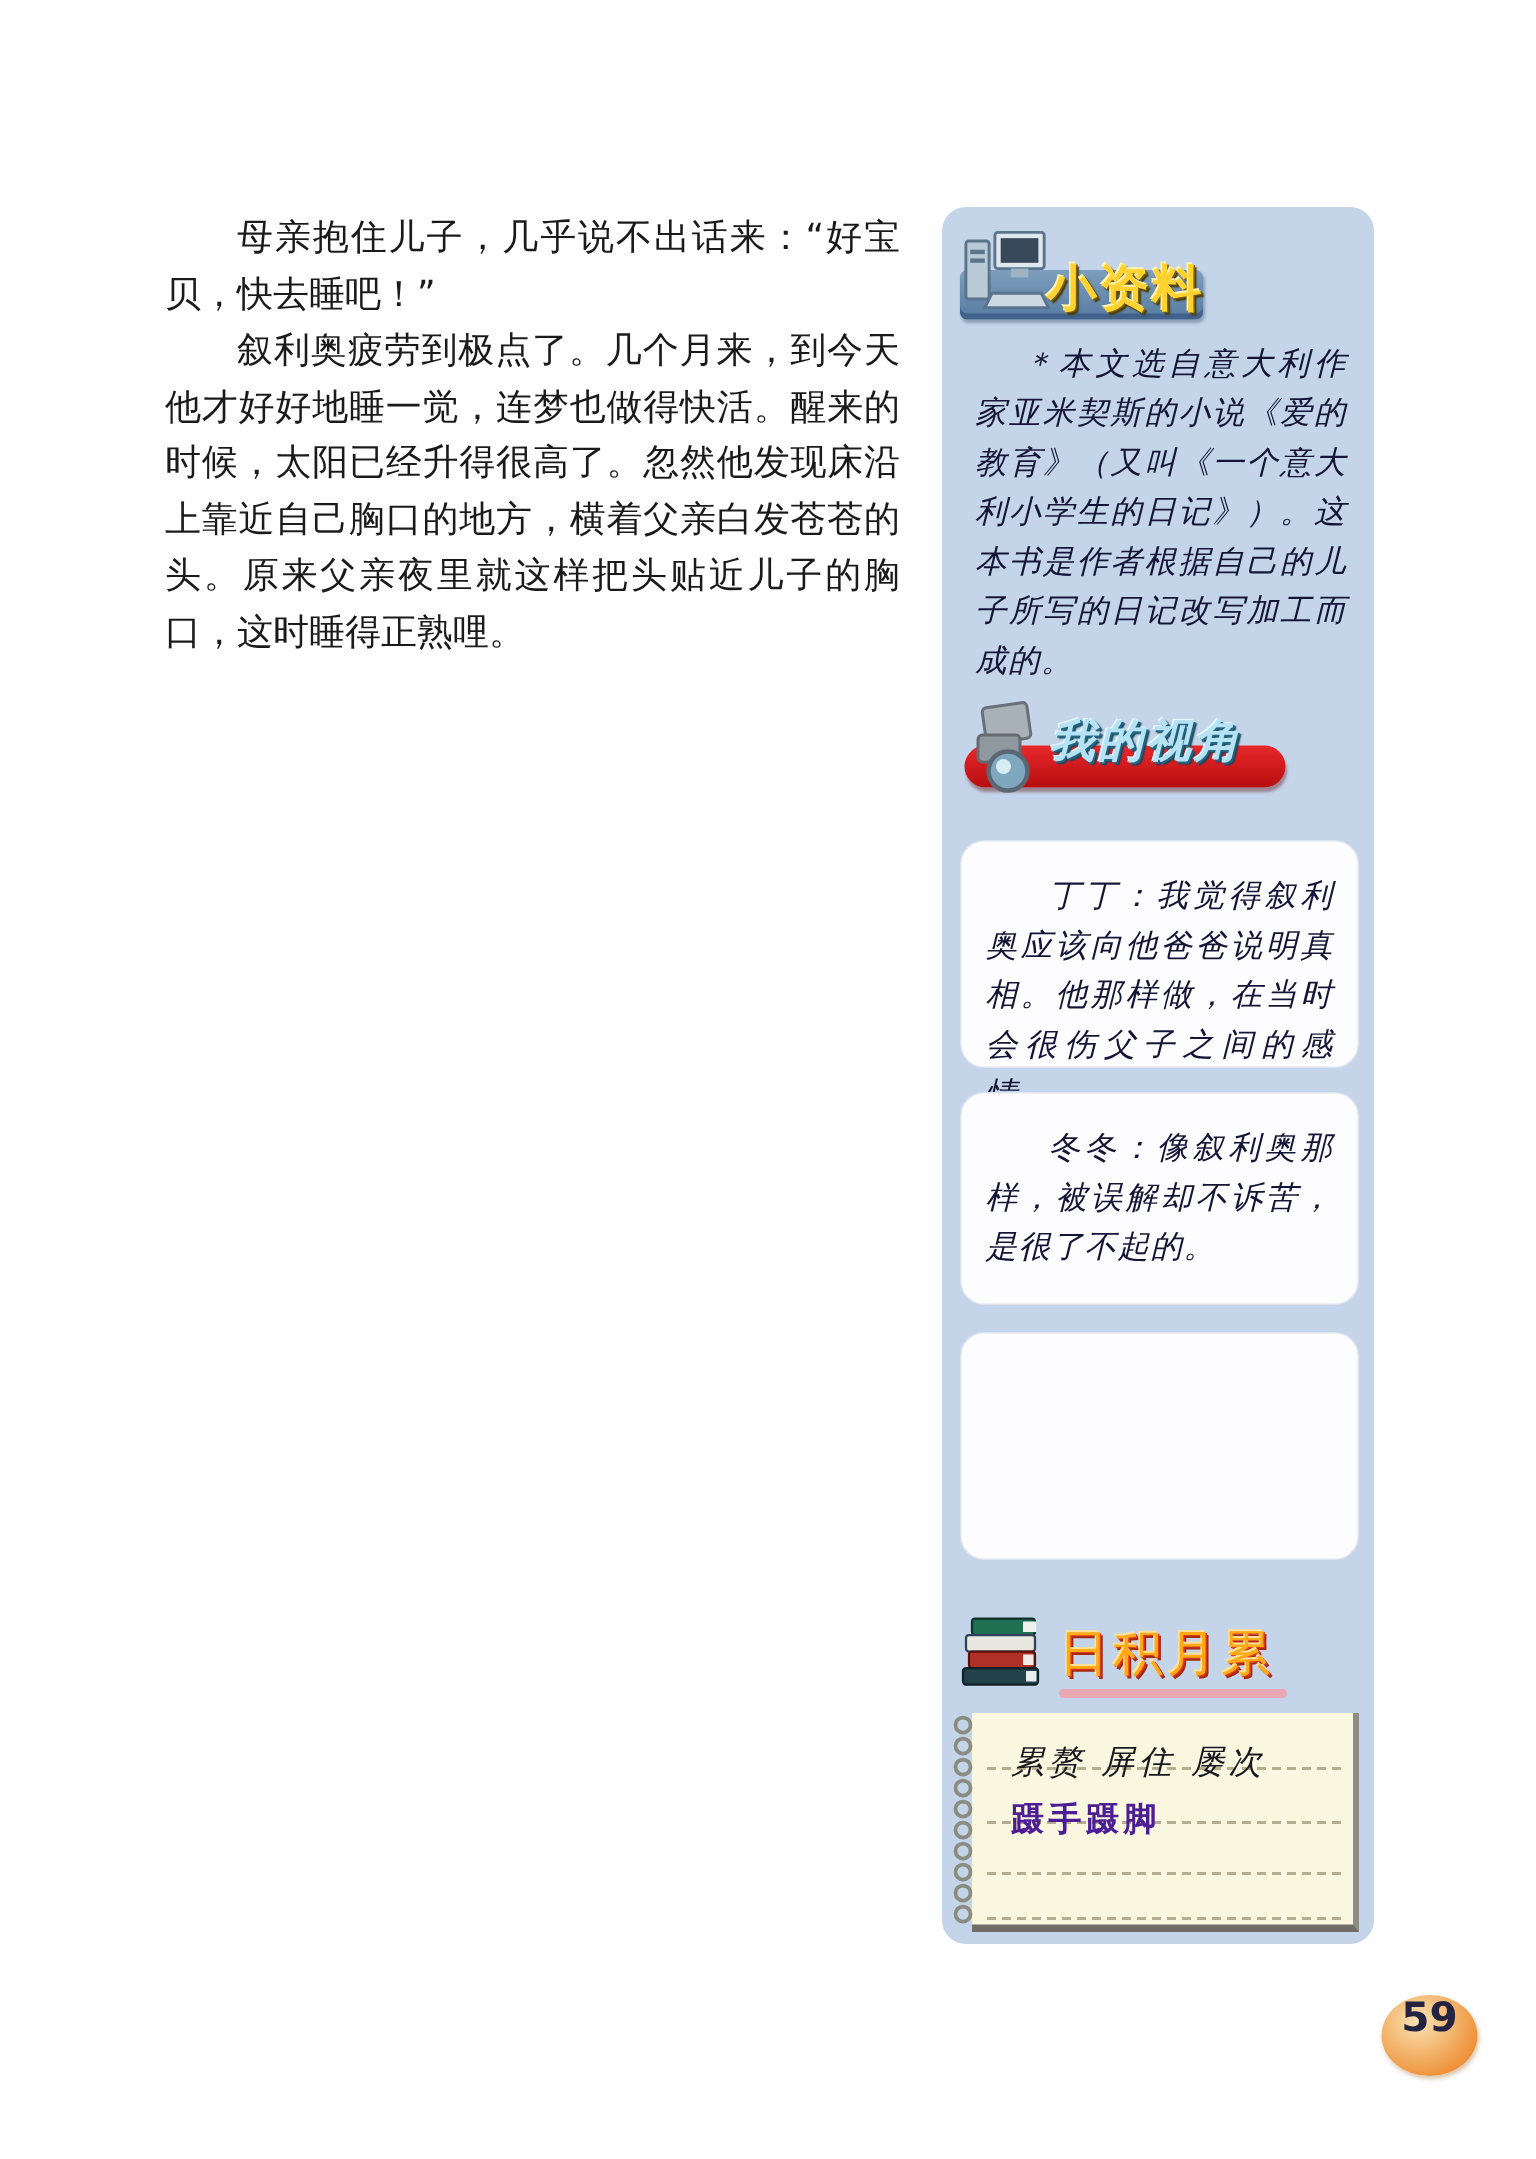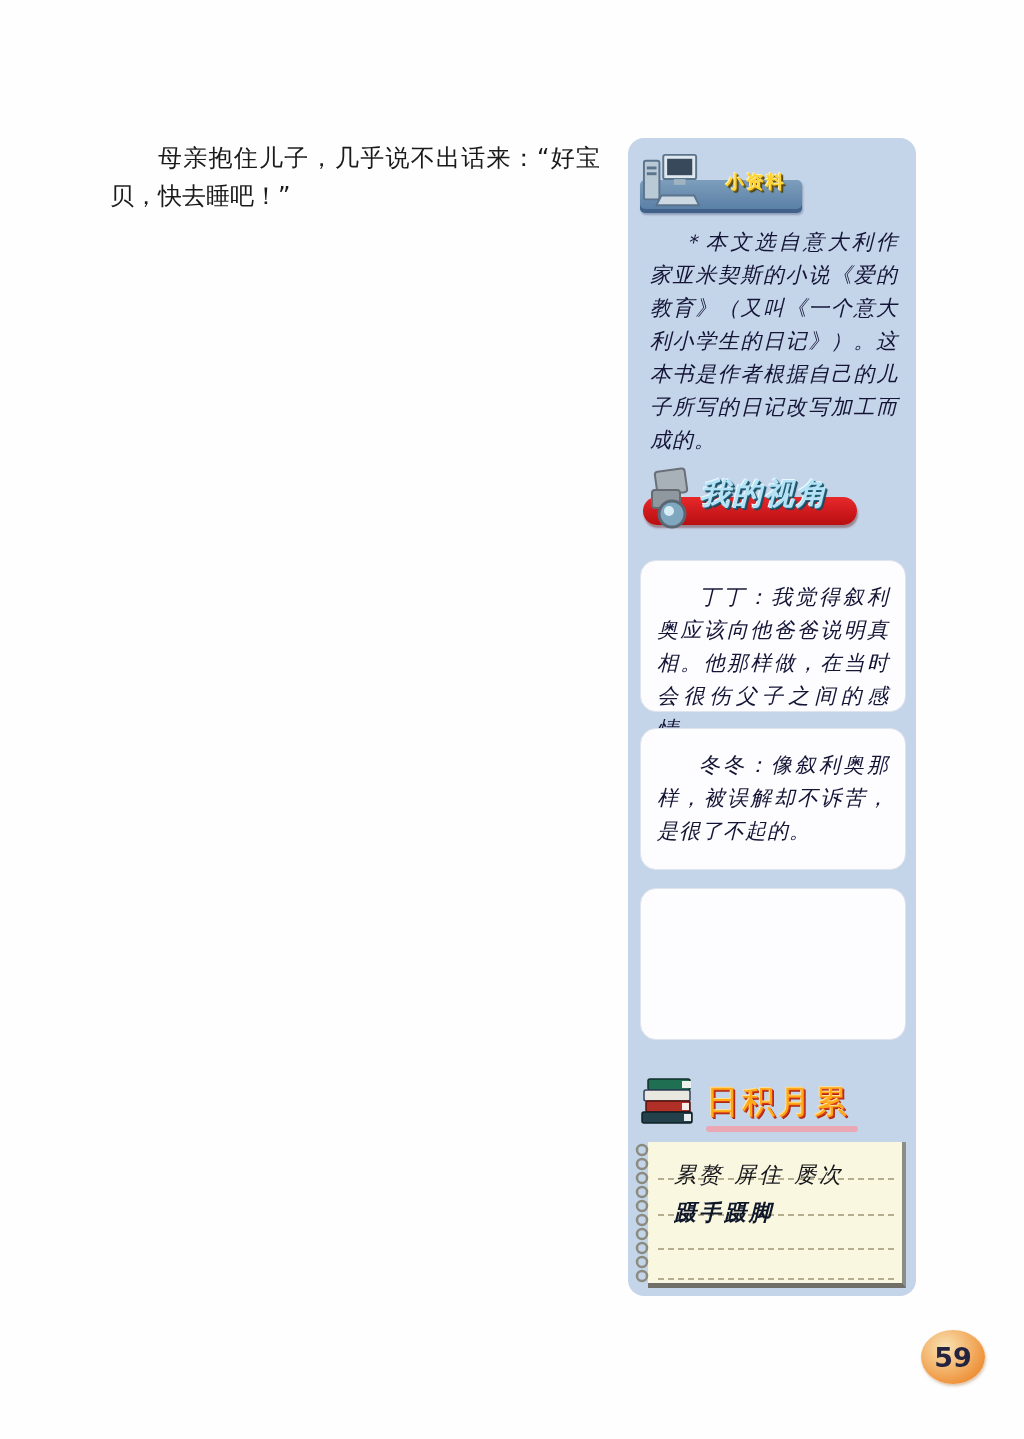--- a/index.html
+++ b/index.html
@@ -15,23 +15,23 @@
   .questions p { text-indent:2em; }
   .flower { color:#87a287; font-size:21px; margin-right:3px; text-shadow:0 0 1px #5c7a5c; }
 
   
   .sidebar { position:absolute; left:628px; top:138px; width:288px; height:1158px;
              background:#c4d4e9; border-radius:16px; }
 
   .info-banner { position:absolute; left:12px; top:42px; width:162px; height:33px;
                  background:linear-gradient(#7d9ebc,#567ca3); border-radius:5px;
                  box-shadow:inset 0 -4px 0 #41618a, 1px 2px 2px rgba(40,60,90,.35); }
-  .info-title { position:absolute; left:70px; top:32px; font-size:18px; font-weight:bold;
+  .info-title { position:absolute; left:70px; top:32px; font-size:33px; font-weight:bold;
                 color:#ffd230; letter-spacing:2px;
-                text-shadow:-1px -1px 0 #fff3b0, 1px 1px 0 #7a5f10, 2px 2px 1px #4a3c08;margin-left:28px; }
+                text-shadow:-1px -1px 0 #fff3b0, 1px 1px 0 #7a5f10, 2px 2px 1px #4a3c08; }
   .icon-computer { position:absolute; left:14px; top:12px; width:58px; height:62px; }
 
   .info-text { position:absolute; left:22px; top:88px; width:248px;
                font-size:21px; line-height:33px; letter-spacing:1px; color:#141436;
                text-align:justify; text-indent:1.5em; font-style:italic; }
 
   .persp-banner { position:absolute; left:15px; top:359px; width:214px; height:28px;
                   background:linear-gradient(#e8282b,#b80d10); border-radius:14px;
                   box-shadow:1px 3px 2px rgba(90,10,10,.4); }
   .persp-title { position:absolute; left:72px; top:336px; font-size:30px; font-weight:bold;
@@ -56,36 +56,37 @@
                      background:#eba8b4; border-radius:3px; }
 
   .notepad { position:absolute; left:20px; top:1004px; width:258px; height:146px;
              background:#faf7e0; border-right:4px solid #8d8d85; border-bottom:5px solid #6f6f68; }
   .spiral { position:absolute; left:4px; top:1004px; width:22px; height:146px; }
   .nline { position:absolute; left:10px; width:236px; border-bottom:2px dashed #b4ad90; }
   .nl1 { top:36px; } .nl2 { top:72px; } .nl3 { top:106px; } .nl4 { top:136px; }
   .npwords1 { position:absolute; left:26px; top:18px; font-size:22px; font-weight:normal;
               letter-spacing:3px; color:#17171c; font-style:italic; }
   .npwords2 { position:absolute; left:26px; top:56px; font-size:22px; font-weight:bold;
-              letter-spacing:3px; color:#0f172a; font-style:italic; }
+              letter-spacing:3px; color:#4c1d95; }
 
   .page-number { position:absolute; left:921px; top:1330px; width:64px; height:54px;
                  border-radius:50%;
                  background:radial-gradient(ellipse at 38% 32%, #f8e3b4 0%, #f3b269 45%, #ee9038 75%, #e57f28 100%);
-                 display:flex; align-items:center; justify-content:center;
+                 display:flex; justify-content:center;
                  font-size:27px; font-weight:bold; color:#242440;
                  box-shadow:1px 2px 3px rgba(150,90,20,.35); }
 </style>
 </head>
 <body>
 
 <div class="page">
 
   <div class="main-text">
     <p>母亲抱住儿子，几乎说不出话来：“好宝贝，快去睡吧！”</p>
+    <p>叙利奥疲劳到极点了。几个月来，到今天他才好好地睡一觉，连梦也做得快活。醒来的时候，太阳已经升得很高了。忽然他发现床沿上靠近自己胸口的地方，横着父亲白发苍苍的头。原来父亲夜里就这样把头贴近儿子的胸口，这时睡得正熟哩。</p>
   </div>
 
   <div class="questions">
   </div>
 
   <aside class="sidebar">
 
     <div class="info-banner"></div>
     <svg class="icon-computer" viewBox="0 0 60 62">
       <rect x="2" y="10" width="16" height="40" rx="2" fill="#b9c9d6" stroke="#5a748c" stroke-width="2"></rect>

